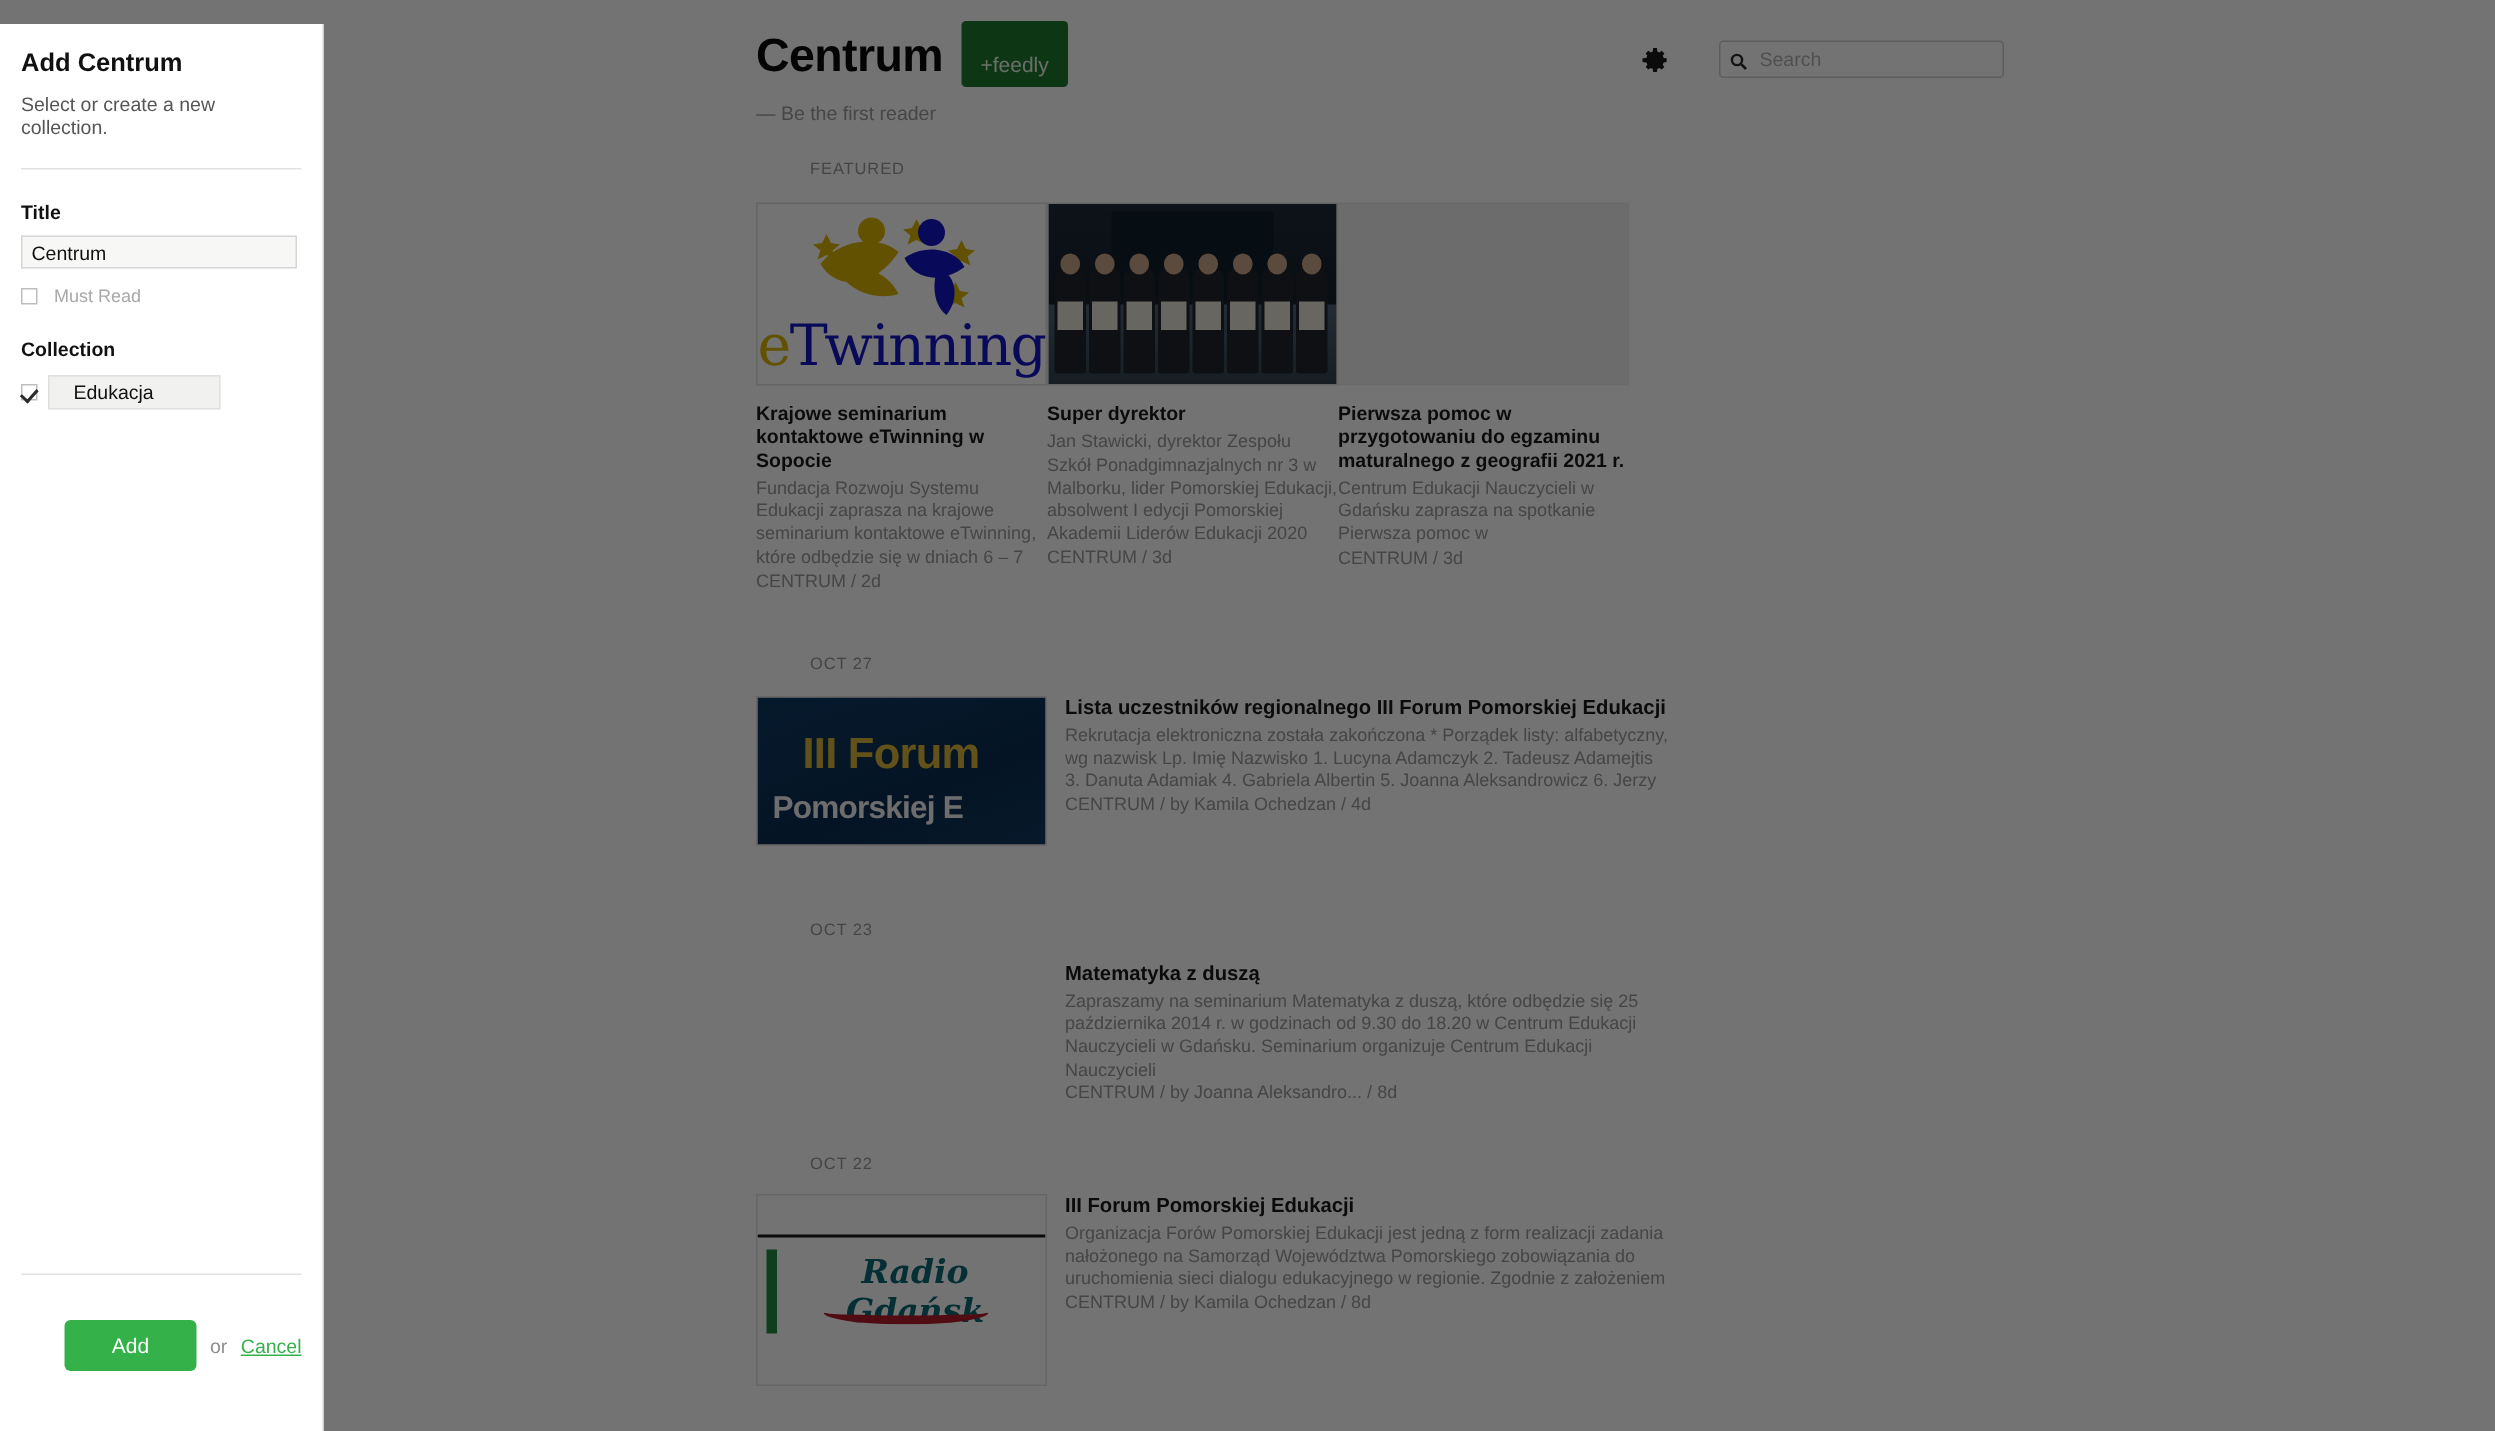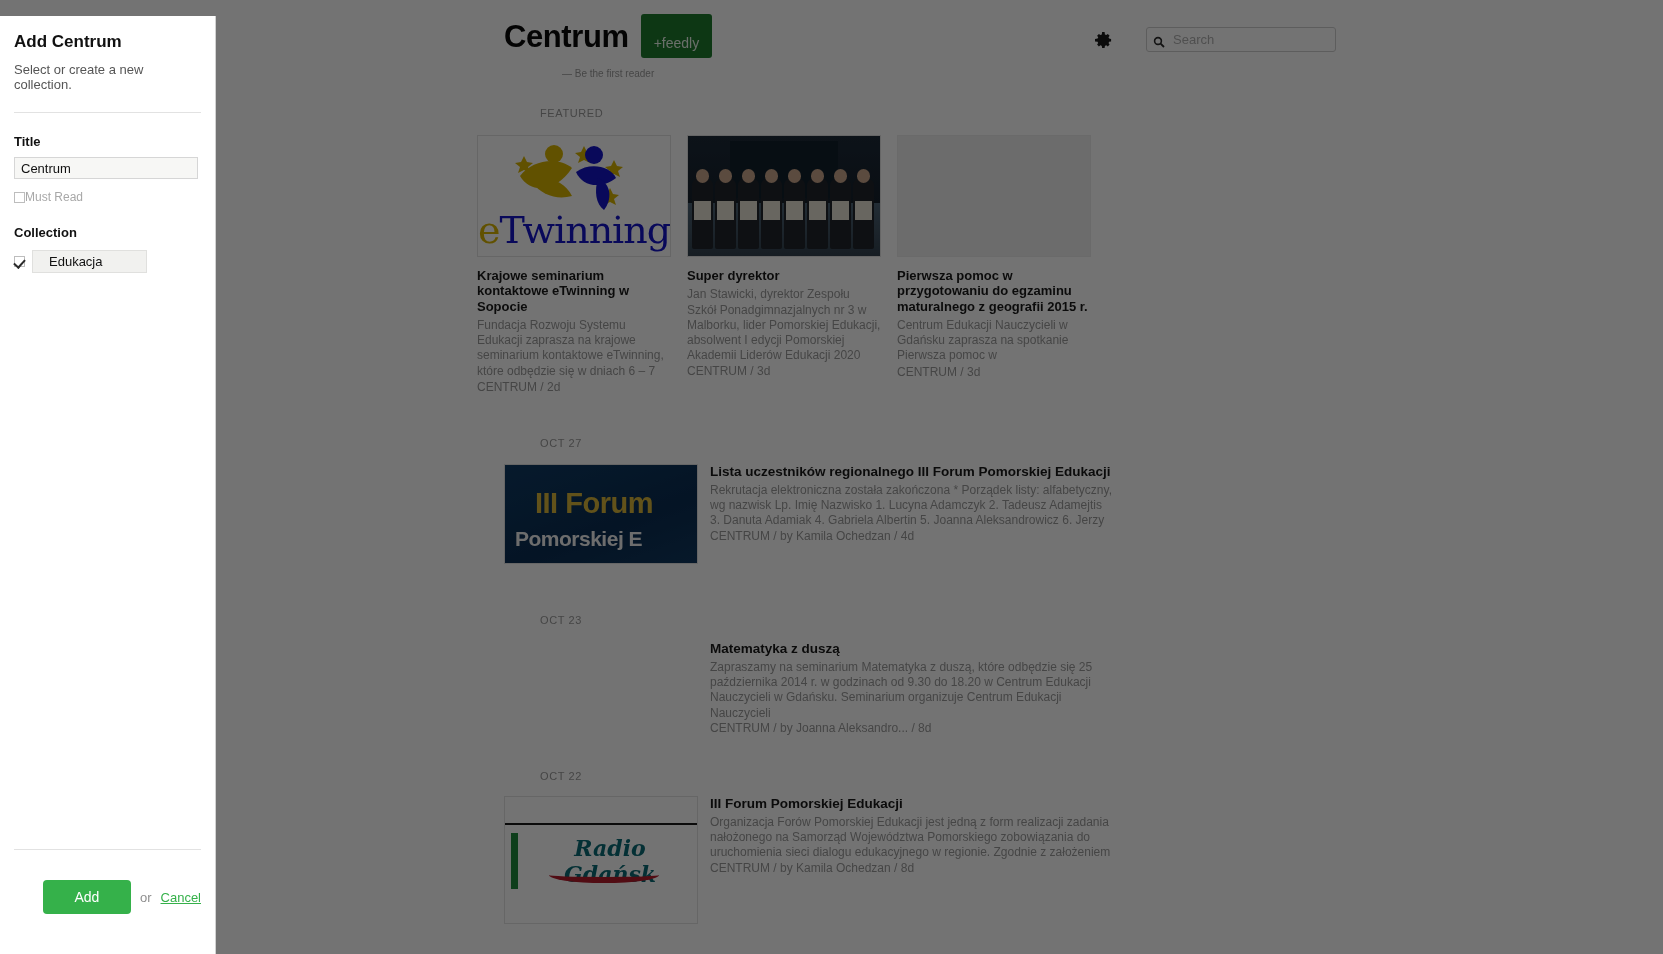--- a/index.html
+++ b/index.html
@@ -27,21 +27,21 @@
   .feed-title {
     font-size: 31px; font-weight: bold; color:#0b0b0b;
     letter-spacing:-0.4px; line-height:1;
   }
   .feedly-btn {
     background:#1e7a2e; color:#eaf5ea; font-size:14px;
     padding:22px 13px 8px; border-radius:3px; border:none;
     font-family:"Liberation Sans", sans-serif; cursor:pointer;
     line-height:1;
   }
-  .feed-sub { margin-top:10px; font-size:10px; color:#9b9b9b;text-align:center; }
+  .feed-sub { margin-top:10px; font-size:13px; color:#9b9b9b; }
 
   .gear-btn {
     position:absolute; left:1093px; top:30px;
     width:20px; height:20px; cursor:pointer;
     background:none; border:none; padding:0;
   }
   .search-wrap {
     position:absolute; left:1146px; top:27px;
     width:190px; height:25px;
     border:1px solid #cfcfcf; background:#fff; border-radius:3px;
@@ -55,21 +55,21 @@
   }
   .search-input::placeholder { color:#b0b0b0; }
 
   .section-label {
     position:absolute; font-size:11px; color:#9a9a9a;
     letter-spacing:0.6px;
     margin-left:36px;
   }
 
   
-  .featured-row { position:absolute; left:477px; top:135px; display:flex; gap:16px; }
+  .featured-row { position:absolute; left:504px; top:135px; display:flex; }
   .f-card { width:194px; }
   .f-thumb {
     width:194px; height:122px; border:1px solid #e3e3e3;
     background:#f2f2f2; overflow:hidden; position:relative;
   }
   .f-title {
     margin-top:11px; font-size:13px; font-weight:bold; color:#1a1a1a;
     line-height:1.18;
   }
   .f-snippet {
@@ -138,21 +138,21 @@
   .dlg-title { font-size:17px; font-weight:bold; color:#111; padding-top:16px; }
   .dlg-sub { font-size:13px; color:#555; margin-top:10px; }
   .dlg-hr { border:none; border-top:1px solid #e2e2e2; margin:20px 0 0 0; }
   .field-label { font-size:13px; font-weight:bold; color:#111; margin-top:21px; }
   .text-input {
     margin-top:8px; width:184px; height:22px;
     border:1px solid #d6d6d6; background:#f7f7f5;
     font-size:13px; color:#111; padding:0 6px;
     font-family:"Liberation Sans", sans-serif; outline:none;
   }
-  .chk-row { display:flex; align-items:center; gap:0; margin-top:11px; }
+  .chk-row { display:flex; align-items:center; gap:11px; margin-top:11px; }
   .chkbox {
     width:11px; height:11px; border:1px solid #bdbdbd; background:#fff;
     flex:0 0 auto; position:relative; cursor:pointer;
   }
   .chkbox.checked::after {
     content:""; position:absolute; left:1px; top:0px;
     width:5px; height:9px; border:solid #2b2b2b;
     border-width:0 2px 2px 0; transform: rotate(42deg);
   }
   .chk-label-muted { font-size:12px; color:#a8a8a8; }
@@ -285,21 +285,21 @@
         </div>
         <div class="f-title">Super dyrektor</div>
         <div class="f-snippet">Jan Stawicki, dyrektor Zespołu Szkół Ponadgimnazjalnych nr 3 w Malborku, lider Pomorskiej Edukacji, absolwent I edycji Pomorskiej Akademii Liderów Edukacji 2020 laureatem pierwszej edycji</div>
         <div class="f-meta">CENTRUM / 3d</div>
       </div>
 
       <div class="f-card">
         <div class="f-thumb" style="border-color:#ececec;">
           <div class="blank-thumb"></div>
         </div>
-        <div class="f-title">Pierwsza pomoc w przygotowaniu do egzaminu maturalnego z geografii 2015 r.</div>
+        <div class="f-title">Pierwsza pomoc w przygotowaniu do egzaminu maturalnego z geografii 2021 r.</div>
         <div class="f-snippet">Centrum Edukacji Nauczycieli w Gdańsku zaprasza na spotkanie Pierwsza pomoc w</div>
         <div class="f-meta">CENTRUM / 3d</div>
       </div>
 
     </div>
 
     <div class="section-label" style="left:504px; top:437px;">OCT 27</div>
     <div class="entry" style="left:504px; top:464px;">
       <div class="e-thumb" style="height:100px;">
         <div class="forum">

